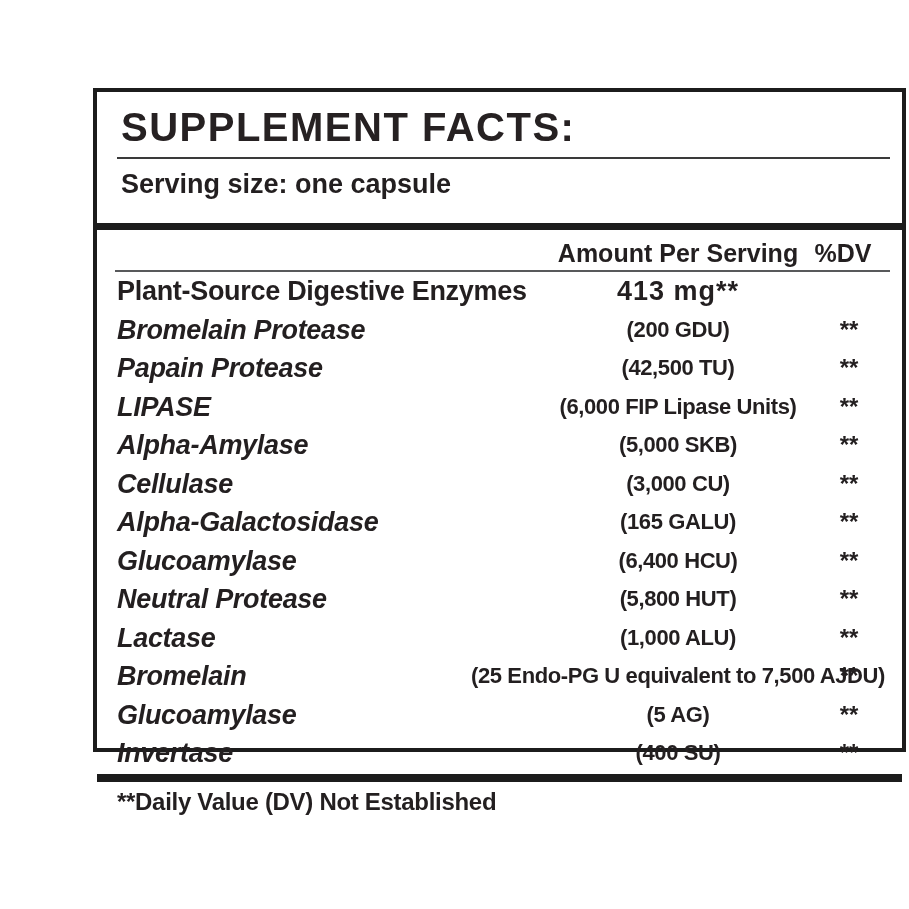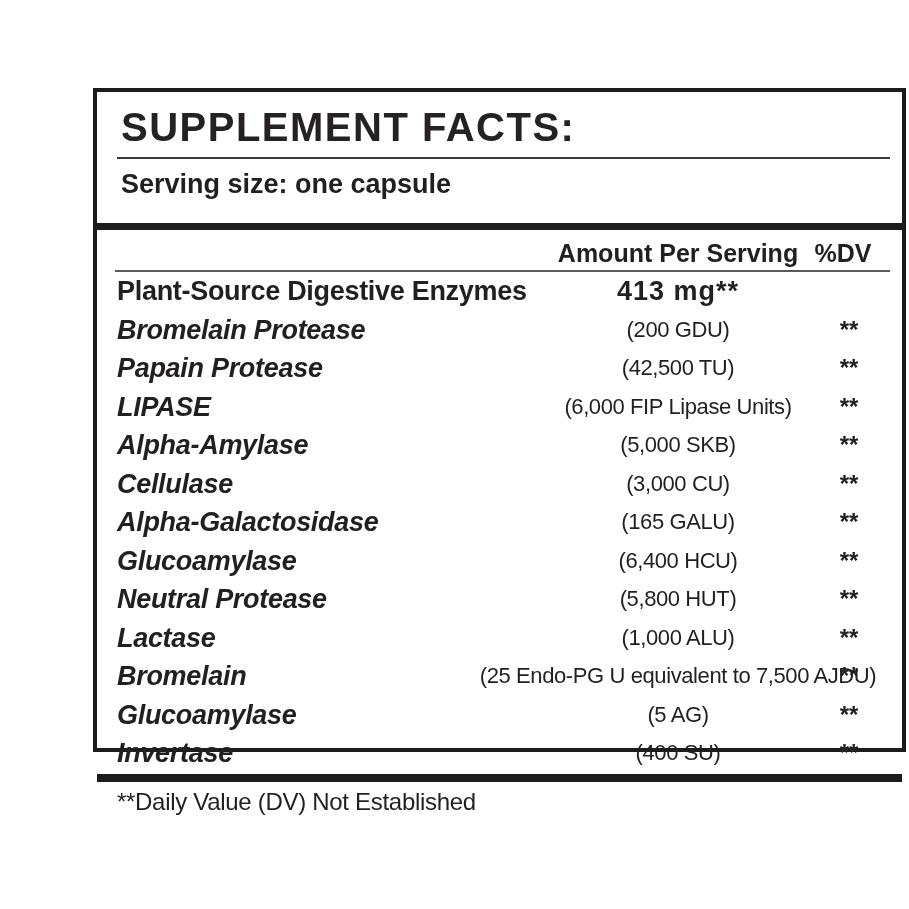--- a/index.html
+++ b/index.html
@@ -103,21 +103,21 @@
     font-weight: 700;
     white-space: nowrap;
     letter-spacing: -0.3px;
   }
   .cell-name.italic { font-style: italic; }
   .cell-amount {
     position: absolute;
     left: 581px;
     transform: translateX(-50%);
     font-size: 22px;
-    font-weight: 400;
+    font-weight: 700;
     letter-spacing: -0.4px;
     white-space: nowrap;
   }
   .row.primary .cell-amount {
     font-size: 27px;
     font-weight: 700;
     letter-spacing: 1px;
   }
   .cell-dv {
     position: absolute;
@@ -126,21 +126,21 @@
     font-size: 24px;
     font-weight: 700;
     white-space: nowrap;
   }
   
   .footer-section {
     height: 42px;
     line-height: 40px;
     padding-left: 20px;
     font-size: 24px;
-    font-weight: 400;
+    font-weight: 700;
     letter-spacing: -0.3px;
     white-space: nowrap;
   }
 </style>
 </head>
 <body>
 
 <div class="canvas">
   <div class="label-box">
 

